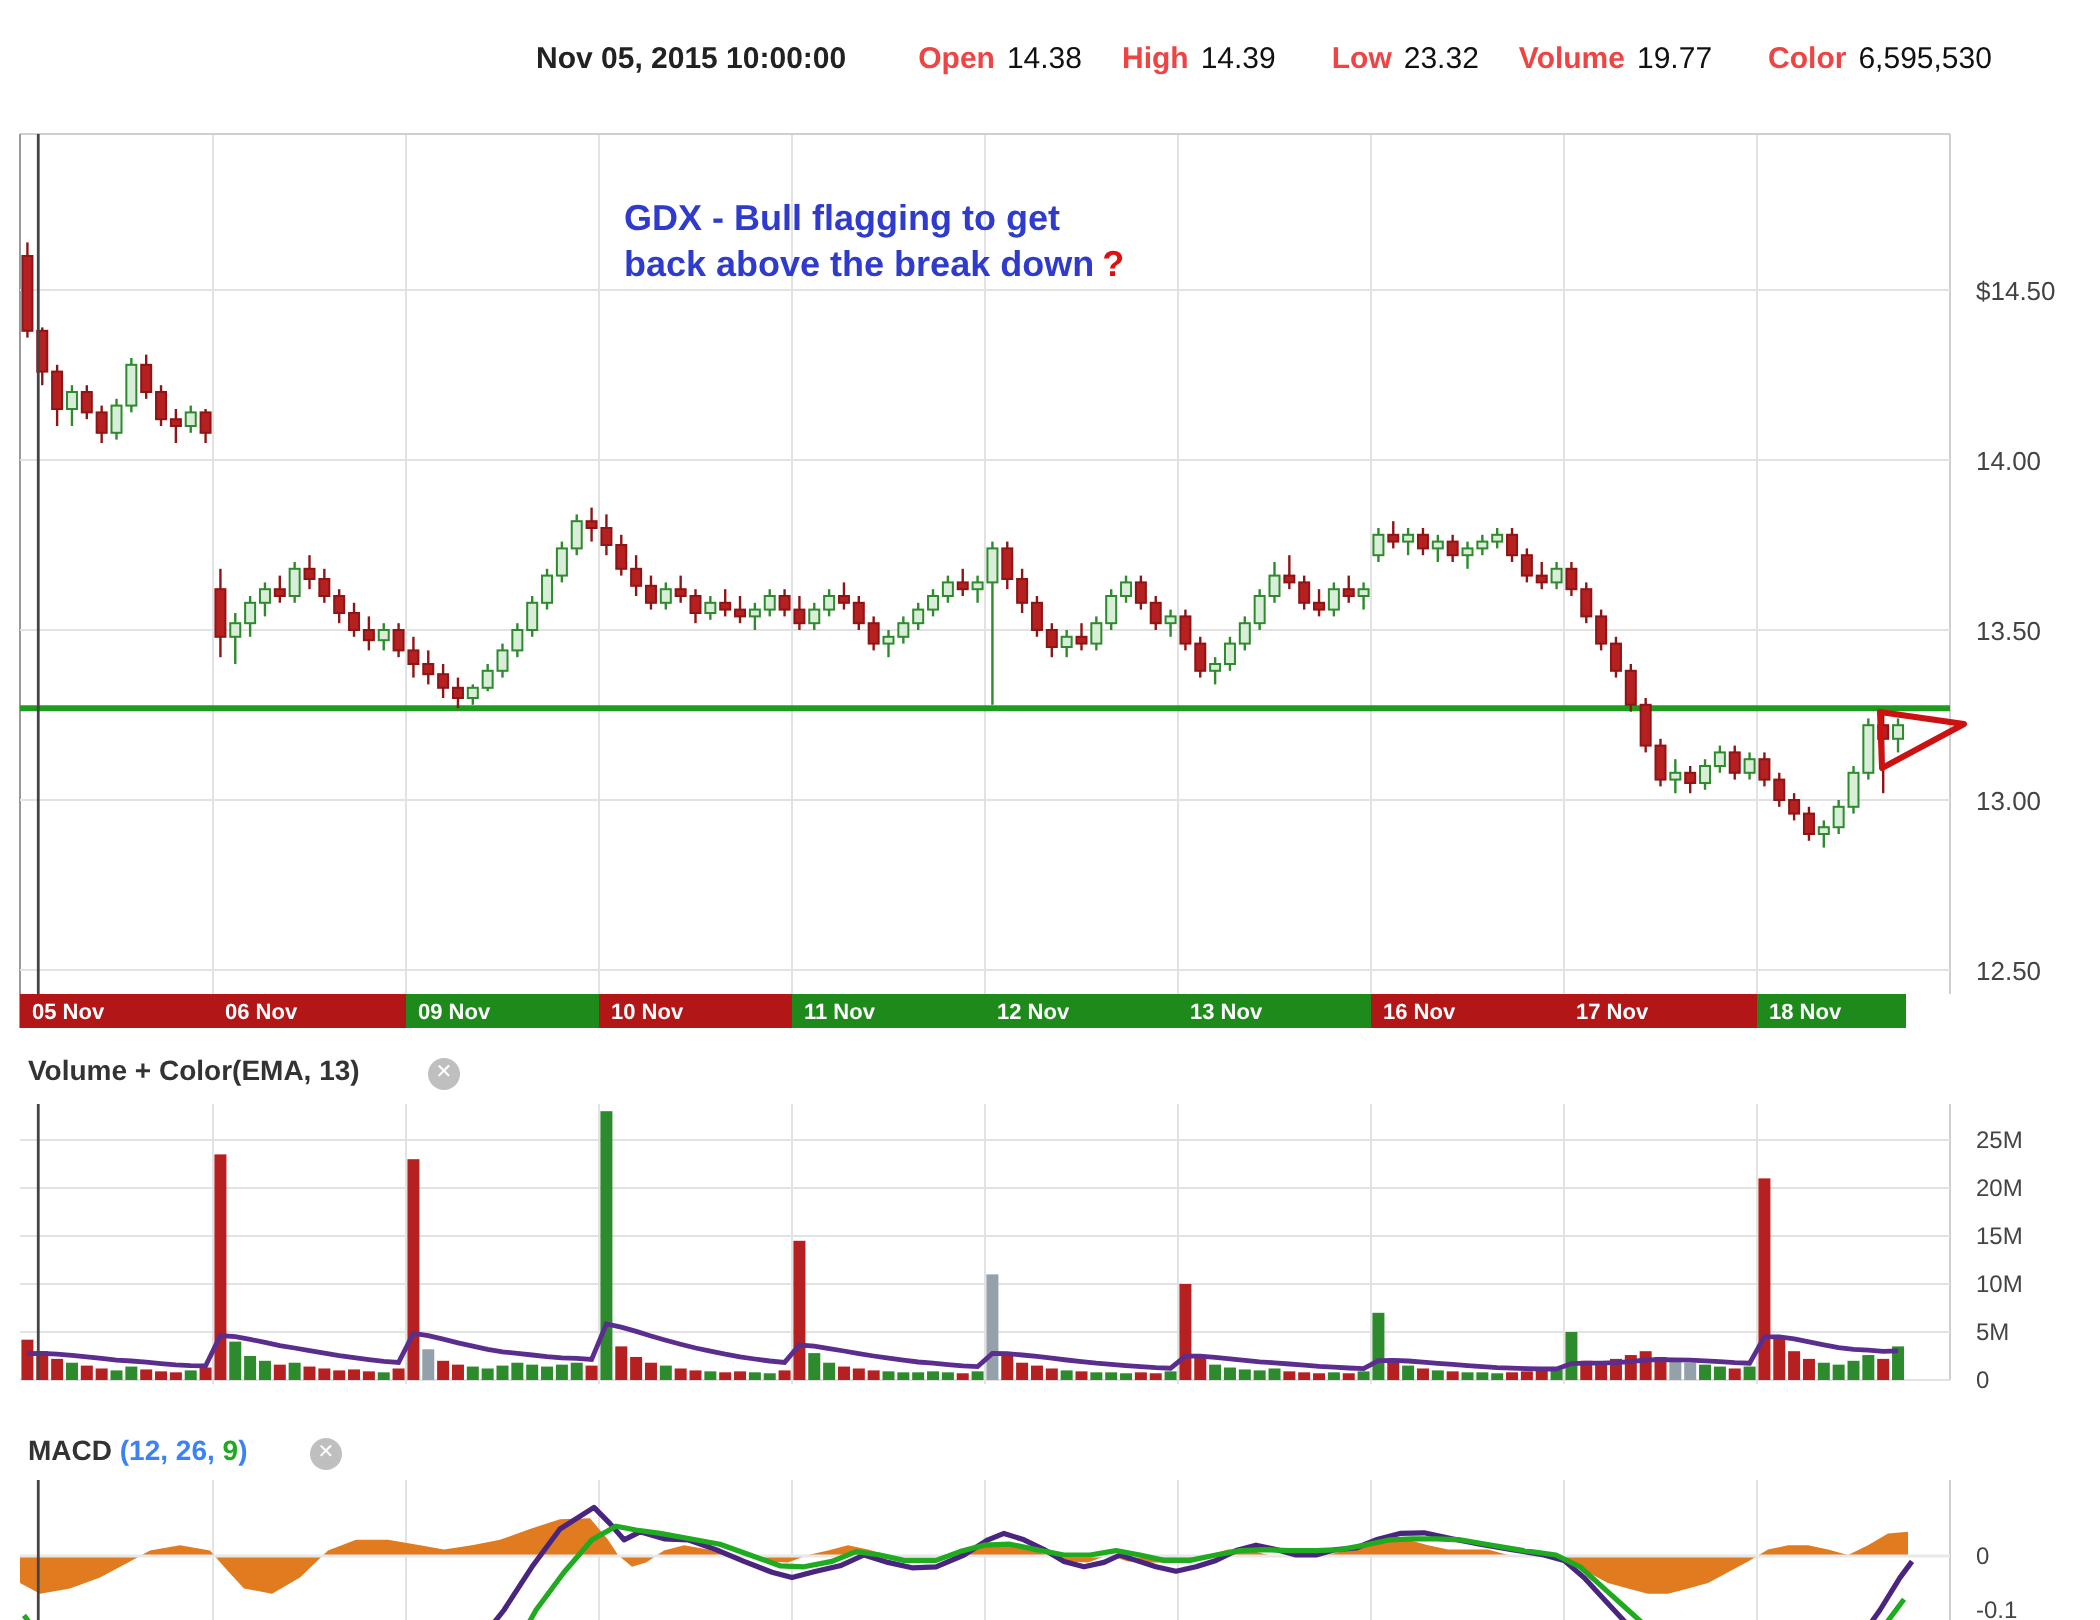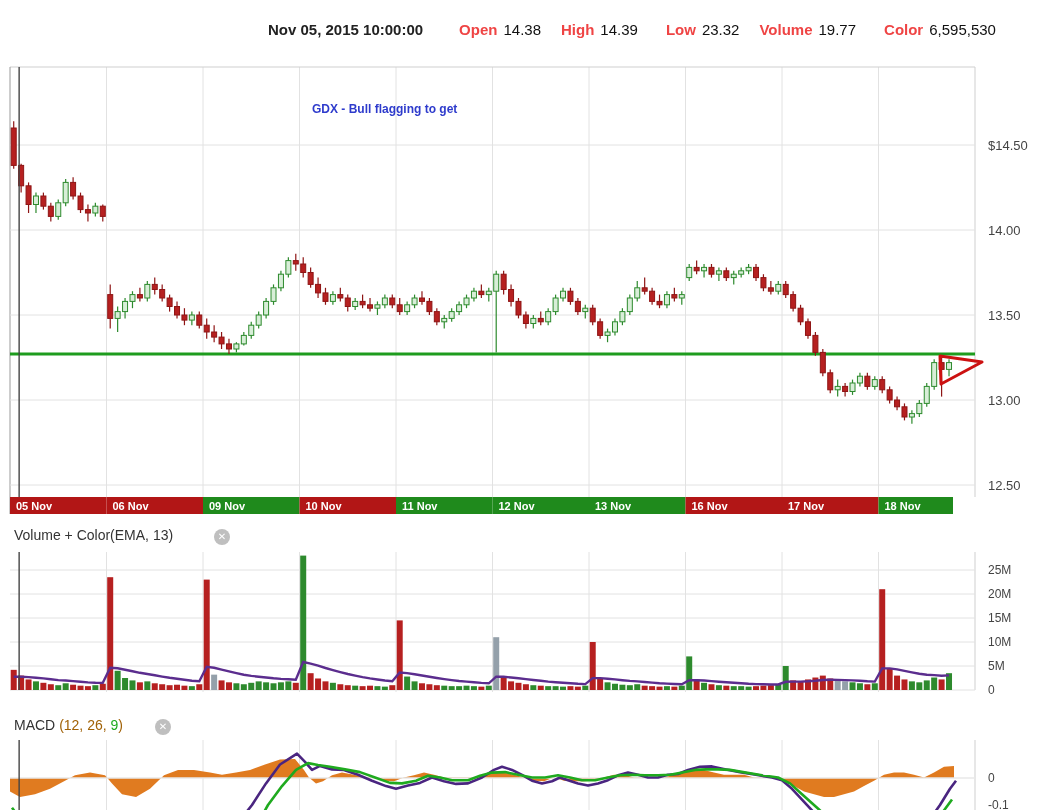--- a/index.html
+++ b/index.html
@@ -6,27 +6,27 @@
   .screen{position:relative;width:1050px;height:810px;overflow:hidden;background:#fff;
           font-family:"Liberation Sans", sans-serif;}
   svg#chart-canvas{position:absolute;left:0;top:0;}
   .hdr{position:absolute;left:0;top:0;width:100%;height:58px;display:flex;align-items:center;
        font-size:15px;font-weight:bold;color:#222;}
   .hdr .dt{margin-left:268px;}
   .hdr .fld{white-space:nowrap;}
   .hdr .fld .lbl{font-weight:bold;color:#ef4444;margin-right:6px;}
   .hdr .fld .val{font-weight:normal;color:#111;}
   .m36{margin-left:36px}.m40{margin-left:20px}.m28{margin-left:28px}
-  .annot{position:absolute;left:312px;top:98px;font-size:12px;font-weight:bold;
+  .annot{position:absolute;left:312px;top:98px;font-size:18px;font-weight:bold;
          color:#2e3bcc;line-height:23px;white-space:nowrap;}
   .annot .q{color:#e01010;margin-left:4px;}
-  .ptitle{position:absolute;font-size:14px;font-weight:normal;color:#333;white-space:nowrap;}
+  .ptitle{position:absolute;font-size:14px;font-weight:bold;color:#333;white-space:nowrap;}
   .ptitle.vol{left:14px;top:527px;}
   .ptitle.macd{left:14px;top:717px;}
-  .macd-purple{color:#a16207;} .macd-green{color:#1faa1f;}
+  .macd-purple{color:#3b82f6;} .macd-green{color:#1faa1f;}
   .closebtn{position:absolute;width:16px;height:16px;border-radius:50%;background:#bfbfbf;
             color:#fff;font-size:10px;line-height:16px;text-align:center;cursor:pointer;
             font-family:"DejaVu Sans", sans-serif;}
   .closebtn.vol{left:214px;top:529px;}
   .closebtn.macd{left:155px;top:719px;}
 </style>
 </head>
 <body>
 
 <div class="screen">
@@ -505,20 +505,21 @@
     <span class="dt">Nov 05, 2015 10:00:00</span>
     <span class="fld m36"><span class="lbl">Open</span><span class="val">14.38</span></span>
     <span class="fld m40"><span class="lbl">High</span><span class="val">14.39</span></span>
     <span class="fld m28"><span class="lbl">Low</span><span class="val">23.32</span></span>
     <span class="fld m40"><span class="lbl">Volume</span><span class="val">19.77</span></span>
     <span class="fld m28"><span class="lbl">Color</span><span class="val">6,595,530</span></span>
   </div>
 
   <div class="annot">
     <div>GDX  -  Bull flagging to get</div>
+    <div><span>back above the break down</span><span class="q">?</span></div>
   </div>
 
   <div class="ptitle vol">
     <span>Volume + Color(EMA, 13)</span>
   </div>
   <div class="closebtn vol">✕</div>
 
   <div class="ptitle macd">
     <span>MACD </span><span class="macd-purple">(12, 26, </span><span class="macd-green">9</span><span class="macd-purple">)</span>
   </div>

